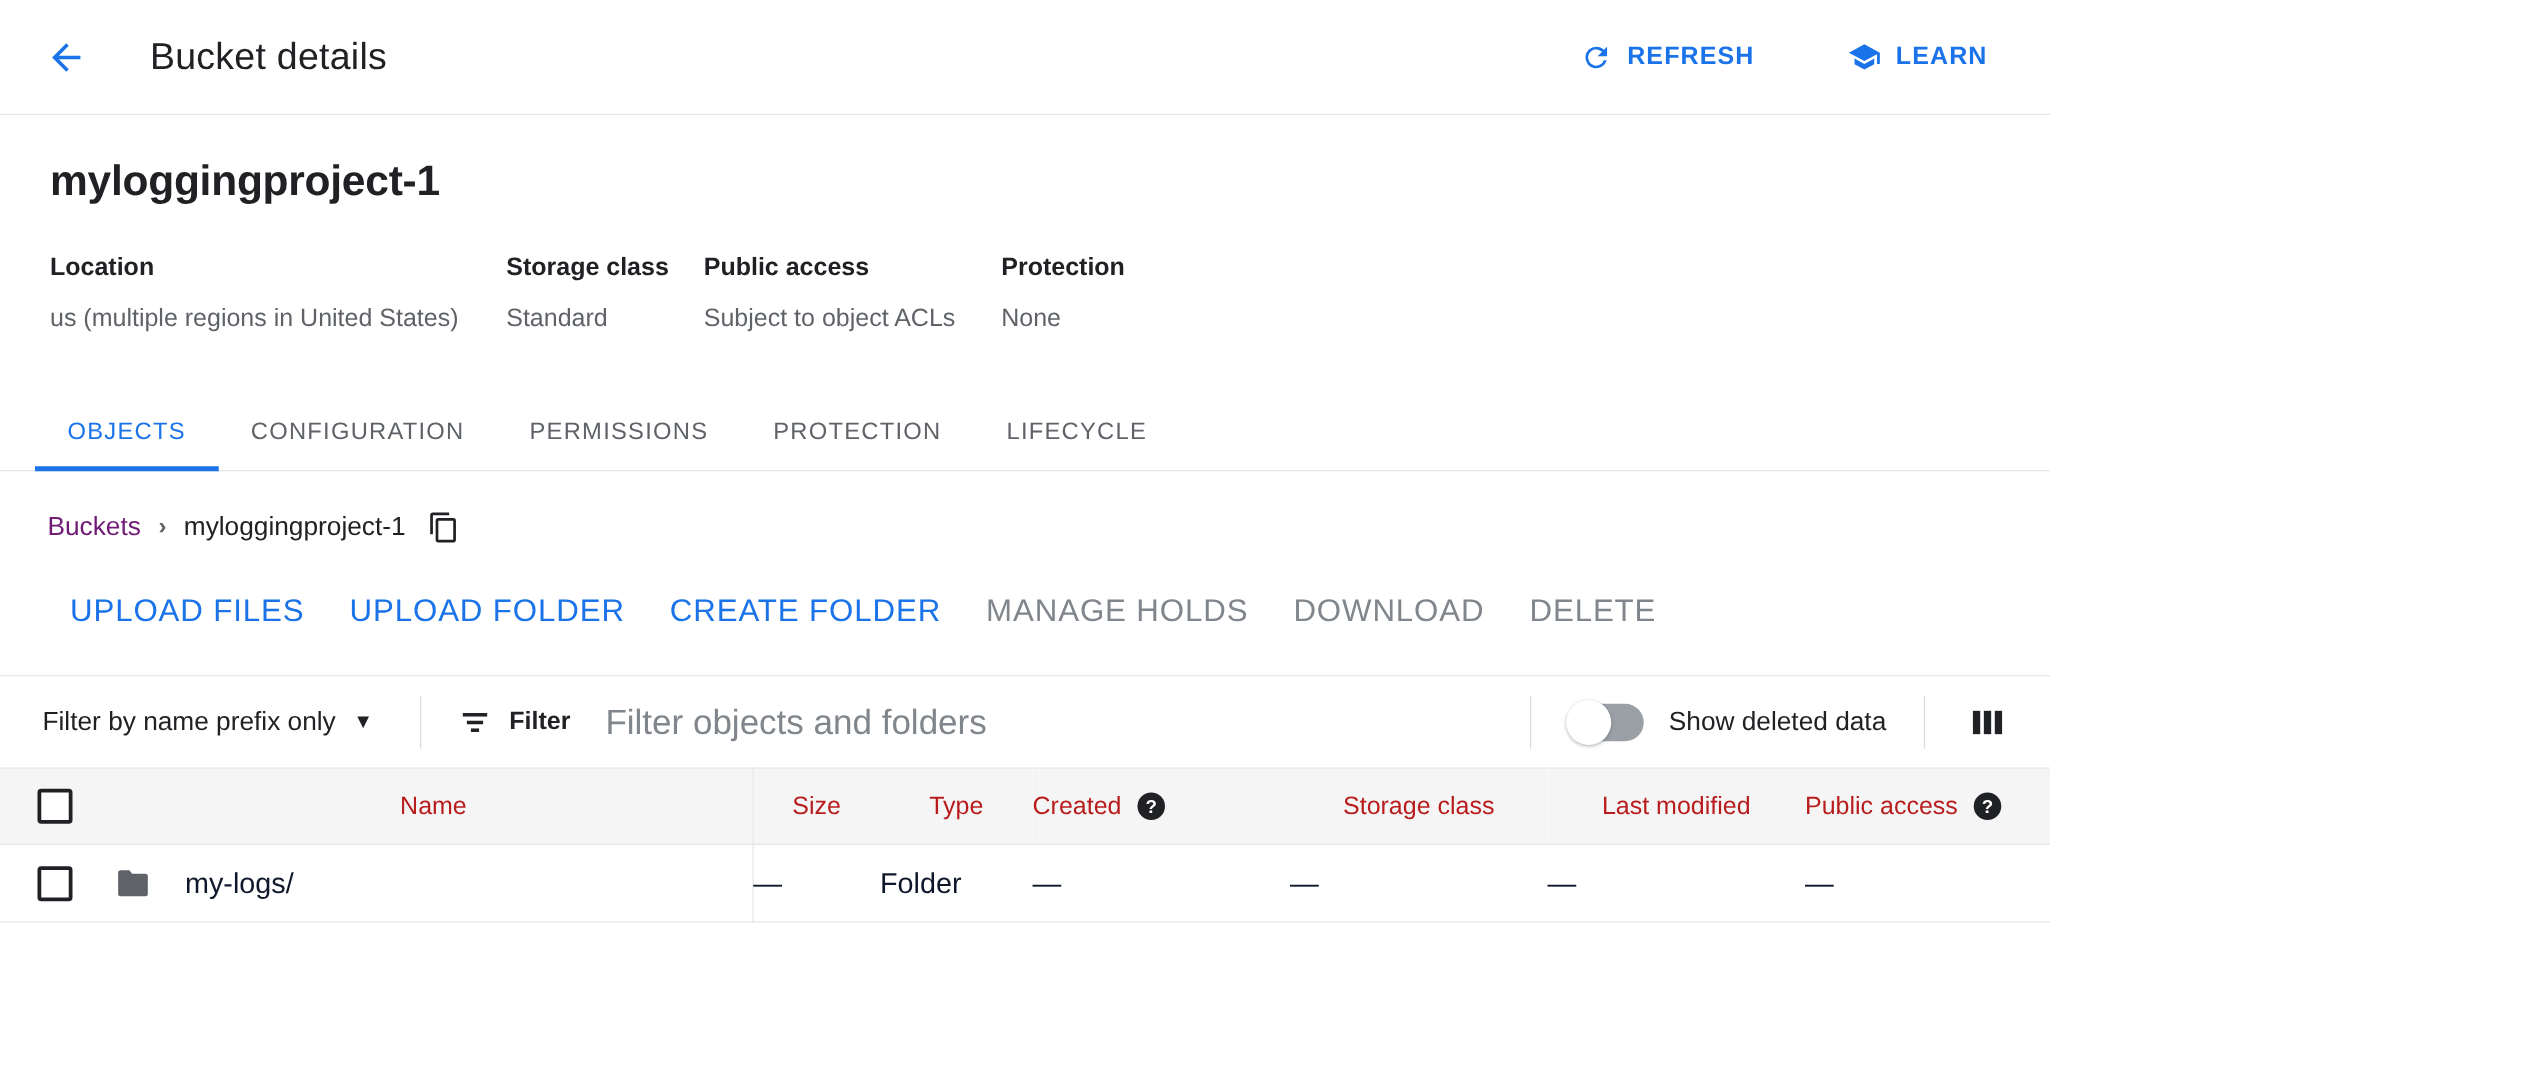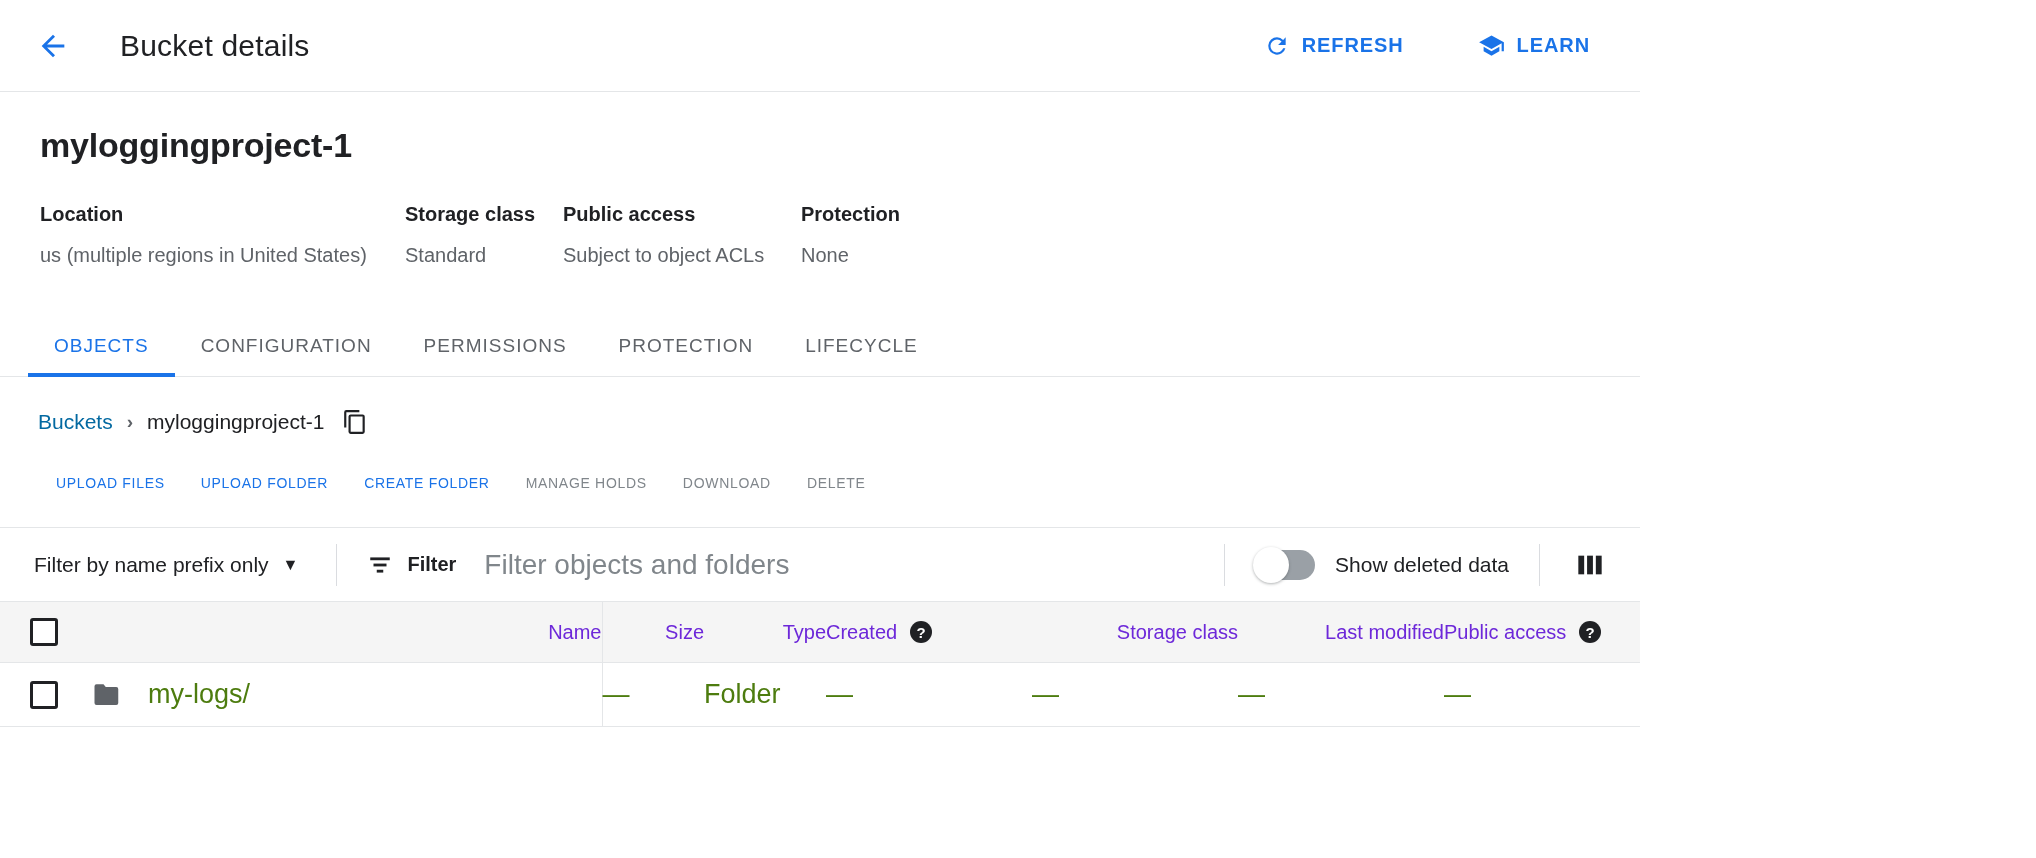--- a/index.html
+++ b/index.html
@@ -69,32 +69,32 @@
     border-bottom: 4px solid transparent;
     margin-bottom: -1px; white-space: nowrap;
   }
   .tab.active { color: #1a73e8; border-bottom-color: #1a73e8; }
 
   
   .breadcrumb {
     display: flex; align-items: center; gap: 14px;
     padding: 32px 0 0 38px; font-size: 21px;
   }
-  .crumb-link { color: #0369a1; cursor: pointer; }
+  .crumb-link { color: #701a75; cursor: pointer; }
   .crumb-sep { color: #5f6368; font-size: 19px; font-weight: 700; }
   .crumb-current { color: #202124; }
   .copy-btn { cursor: pointer; display: flex; align-items: center; margin-left: 4px; }
 
   
   .obj-actions {
     display: flex; align-items: center;
     padding: 30px 0 0 38px; gap: 0;
   }
   .obj-action {
-    font-size: 14px; font-weight: 500; letter-spacing: .7px;
+    font-size: 25px; font-weight: 500; letter-spacing: .7px;
     padding: 10px 18px; border-radius: 4px; white-space: nowrap;
   }
   .obj-action.enabled { color: #1a73e8; cursor: pointer; }
   .obj-action.disabled { color: #80868b; cursor: default; }
 
   
   .filterbar {
     display: flex; align-items: center;
     height: 74px; margin-top: 26px;
     border-top: 1px solid #e4e6e8;
@@ -126,27 +126,27 @@
     width: 36px; height: 36px; border-radius: 50%;
     background: #fff; box-shadow: 0 1px 3px rgba(60,64,67,.4);
   }
   .toggle-label { font-size: 21px; color: #202124; white-space: nowrap; }
   .col-btn { cursor: pointer; display: flex; align-items: center; padding: 6px; }
 
   
   .table { width: 100%; border-collapse: collapse; table-layout: fixed; }
   .table thead tr { background: #f5f5f5; }
   .table th {
-    font-size: 20px; font-weight: 400; color: #6d28d9;
-    text-align: right; padding: 16px 0; height: 58px;
+    font-size: 20px; font-weight: 400; color: #b91c1c;
+    text-align: center; padding: 16px 0; height: 58px;
     border-top: 1px solid #e4e6e8; border-bottom: 1px solid #e4e6e8;
     white-space: nowrap; vertical-align: middle; margin-left: 12px;
   }
   .table td {
-    font-size: 27px; color: #4d7c0f;
+    font-size: 23px; color: #0f172a;
     padding: 16px 0; height: 62px;
     border-bottom: 1px solid #e4e6e8;
     vertical-align: middle; white-space: nowrap;
   }
   .c-check { width: 92px; padding-left: 30px !important; }
   .c-name  { width: 510px; }
   .c-size  { width: 102px; }
   .c-type  { width: 122px; }
   .c-created { width: 206px; }
   .c-sclass  { width: 206px; }

